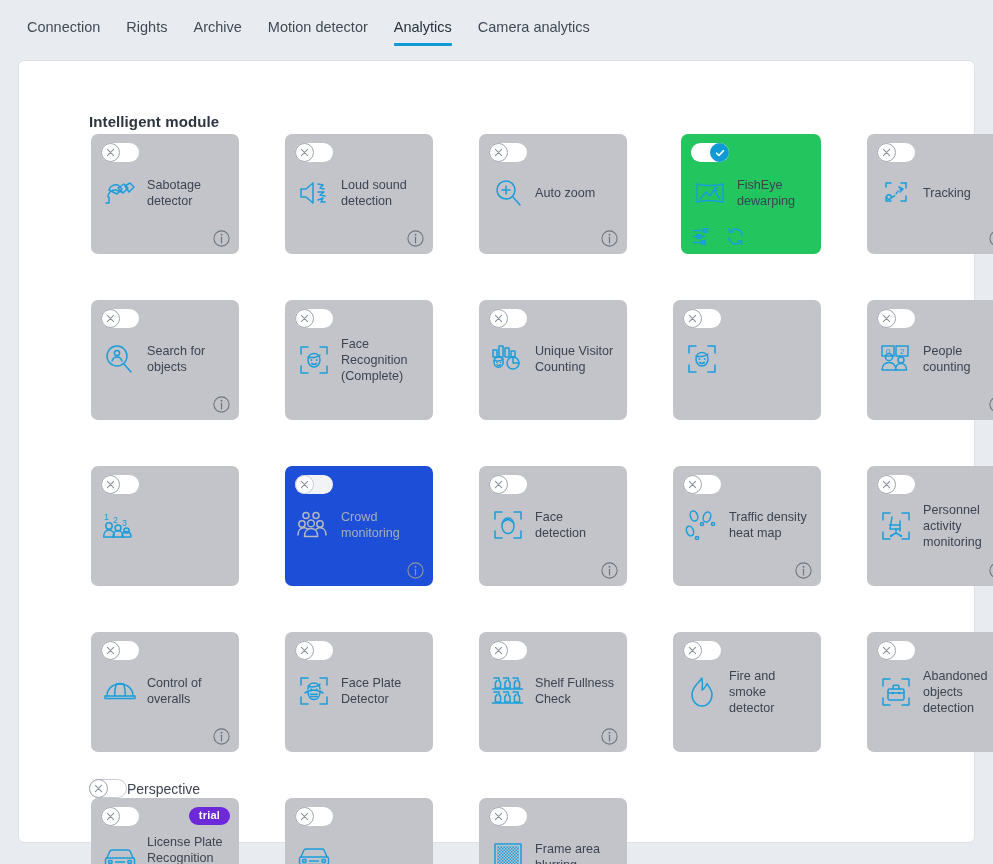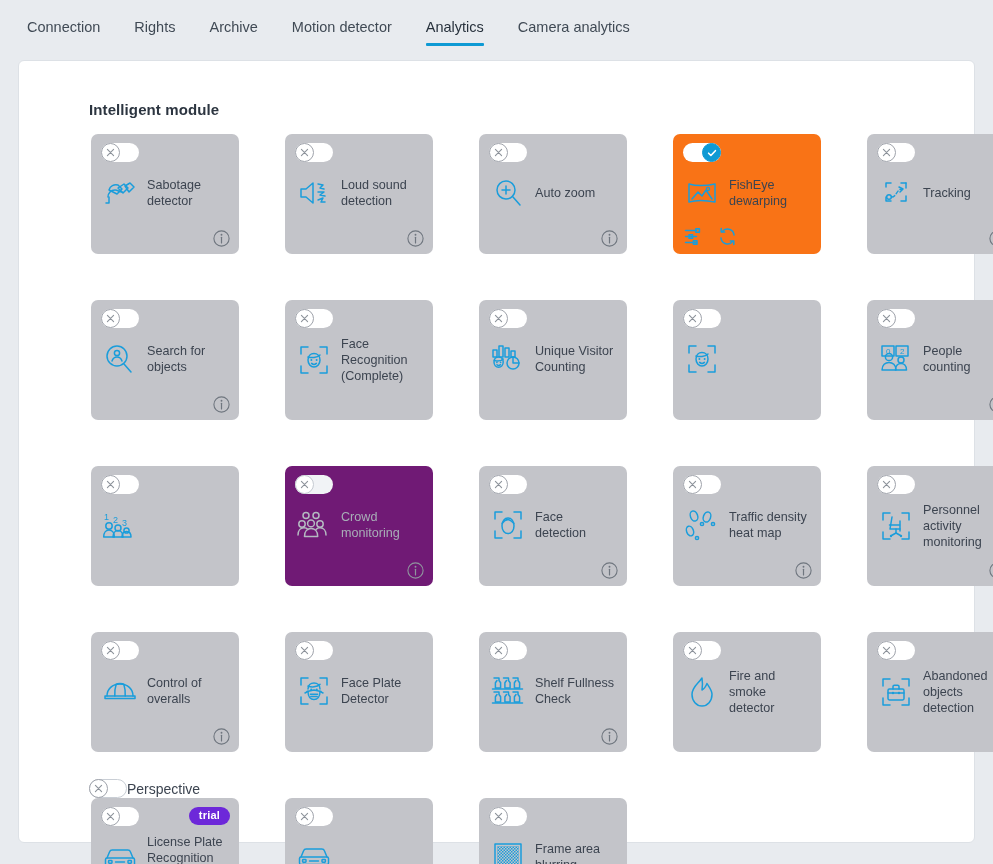--- a/index.html
+++ b/index.html
@@ -10,21 +10,21 @@
     font-family: "Liberation Sans", sans-serif;
     -webkit-font-smoothing: antialiased;
   }
 
   
   .tabbar {
     height: 55px;
     display: flex;
     align-items: flex-start;
     padding: 18px 0 0 14px;
-    gap: 8px;
+    gap: 0px;
   }
   .tab {
     position: relative;
     font-size: 14.5px;
     color: #404a55;
     padding: 0 13px 12px 13px;
     cursor: pointer;
     line-height: 18px;
     white-space: nowrap;
   }
@@ -43,21 +43,21 @@
     position: absolute;
     left: 18px; top: 60px;
     width: 957px; height: 783px;
     background: #ffffff;
     border: 1px solid #dde1e6;
     border-radius: 6px;
   }
 
   .section-title {
     position: absolute;
-    left: 70px; top: 40px;
+    left: 70px; top: 52px;
     font-size: 15px;
     font-weight: bold;
     color: #2c3540;
     letter-spacing: .1px;
   }
 
   
   .grid {
     position: absolute;
     left: 72px; top: 73px;
@@ -69,22 +69,22 @@
     row-gap: 10px;
     gap: 46px;
   }
 
   .card {
     position: relative;
     background: #c3c4c9;
     border-radius: 7px;
     overflow: hidden;
   }
-  .card.active   { background: #f97316; }
-  .card.disabled { background: #701a75; }
+  .card.active   { background: #22c55e; margin-left: 8px; }
+  .card.disabled { background: #1d4ed8; }
 
   
   .toggle {
     position: absolute;
     left: 10px; top: 9px;
     width: 38px; height: 19px;
     border-radius: 10px;
     background: #ffffff;
     cursor: pointer;
   }

